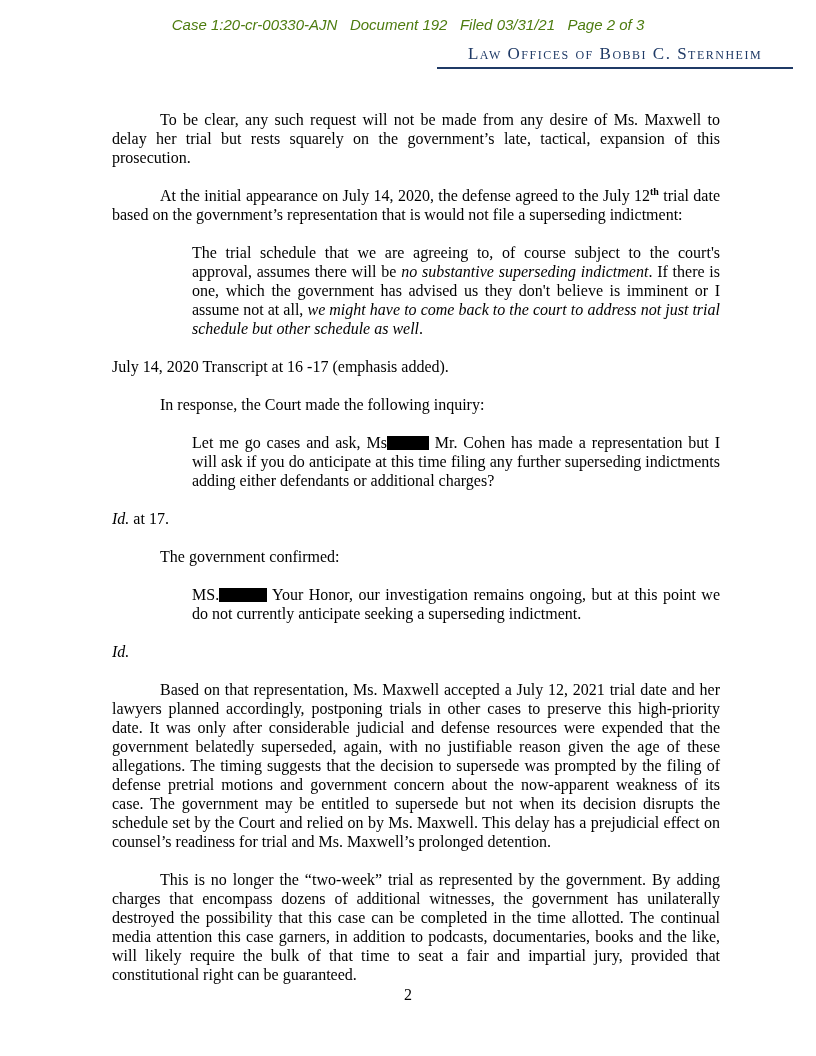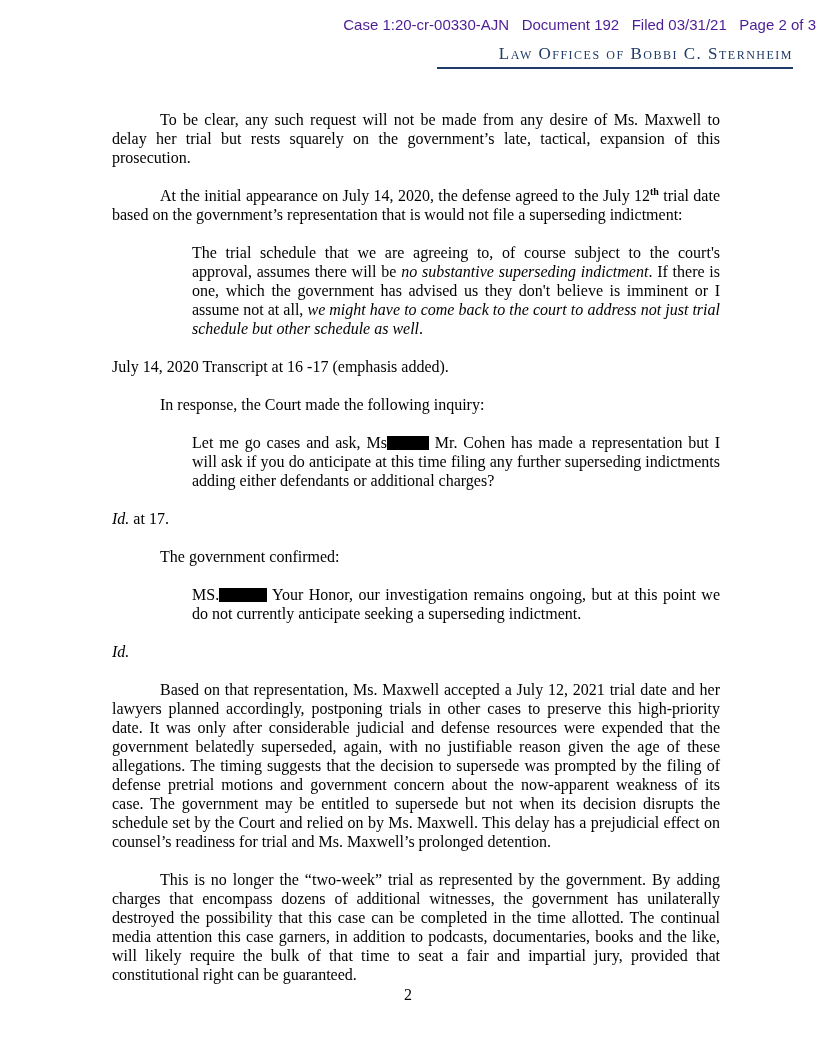--- a/index.html
+++ b/index.html
@@ -15,32 +15,33 @@
     font-family: "Liberation Serif", serif;
     font-size: 16px;
     color: #000000;
     overflow: hidden;
   }
   .case-stamp {
     position: absolute;
     top: 16px;
     left: 0;
     width: 100%;
-    text-align: right;
+    text-align: center;
     font-family: "Liberation Sans", sans-serif;
     font-size: 15px;
-    color: #4c1d95;
+    color: #4d7c0f;
     white-space: pre;
+    font-style: italic;
   }
   .letterhead {
     position: absolute;
     top: 44px;
     left: 437px;
     width: 356px;
-    text-align: right;
+    text-align: center;
     font-family: "Liberation Serif", serif;
     font-variant: small-caps;
     letter-spacing: 1.5px;
     font-size: 17px;
     color: #1f3a66;
     border-bottom: 2px solid #1f3a66;
     padding-bottom: 3px;
   }
   .doc-body {
     position: absolute;

